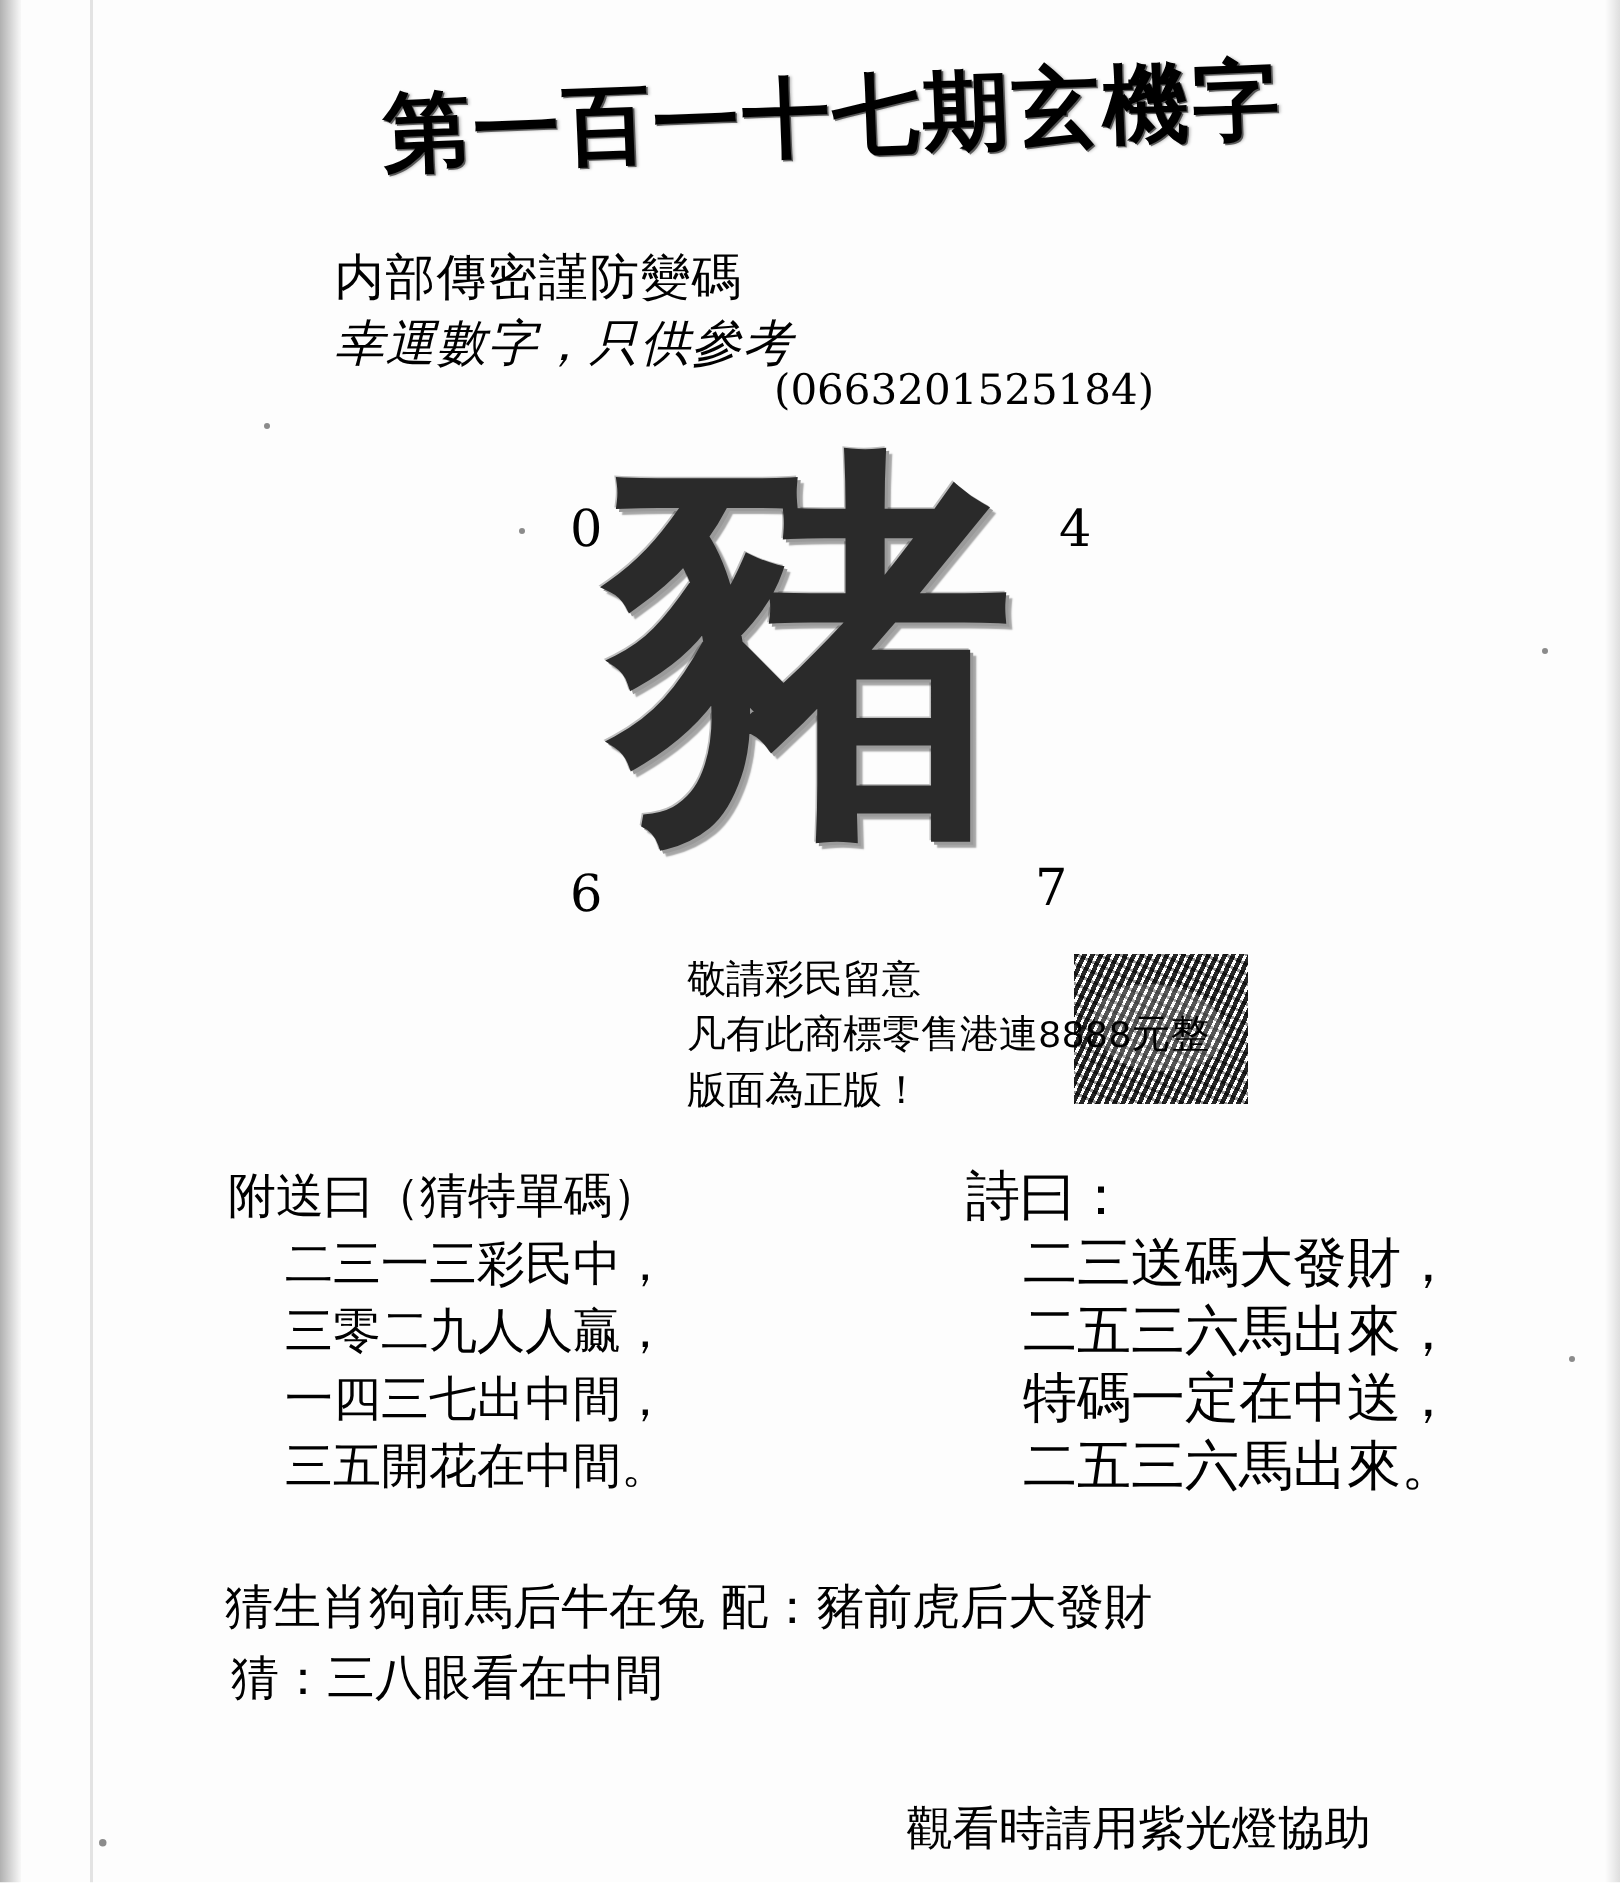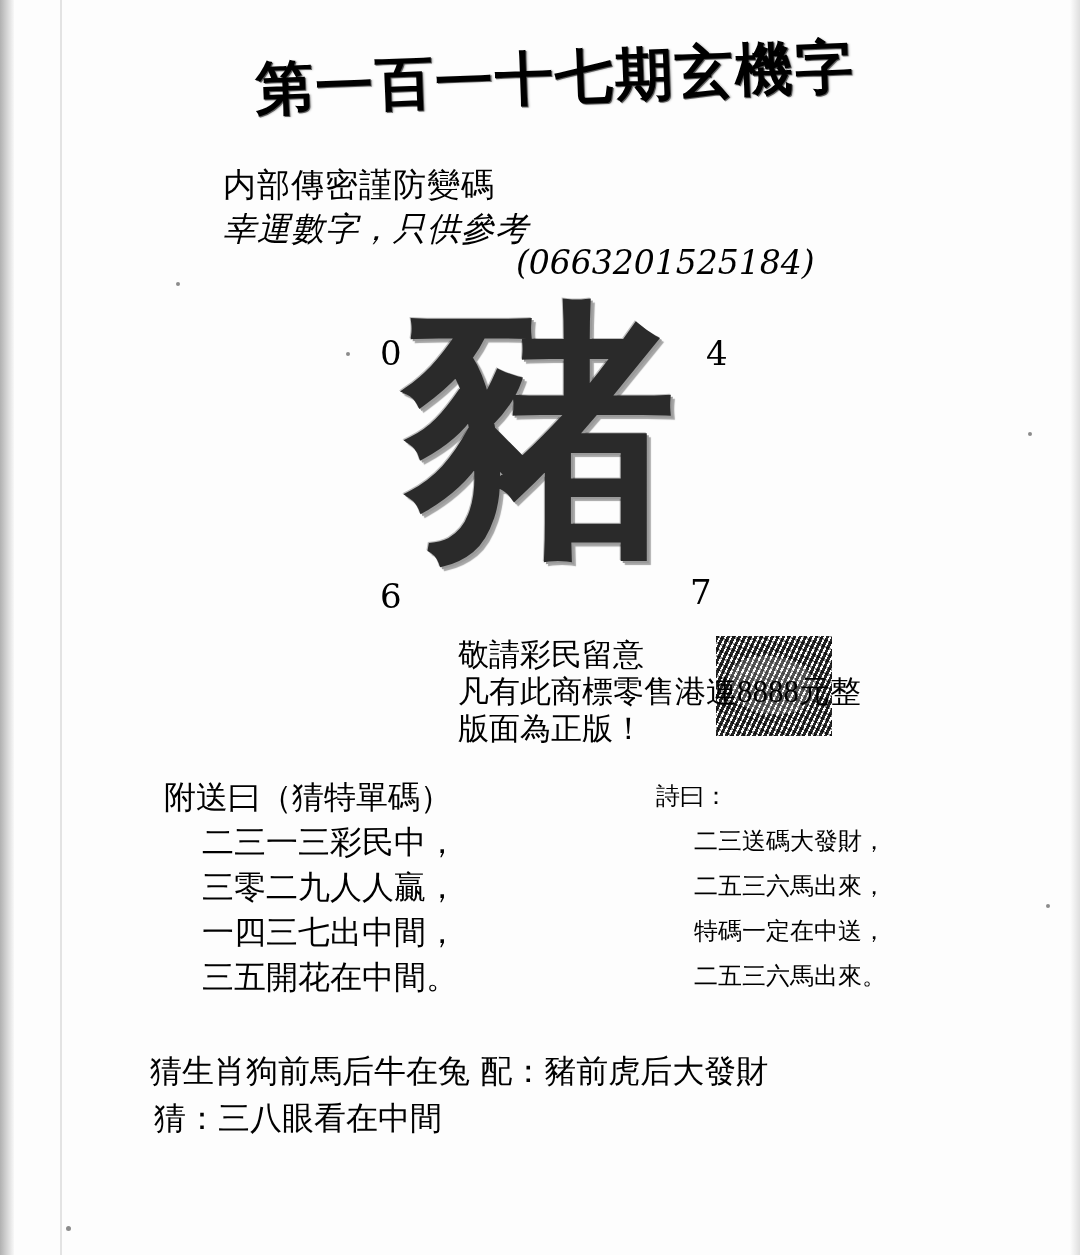--- a/index.html
+++ b/index.html
@@ -67,24 +67,23 @@
     white-space: nowrap;
     margin-left: 37px;
   }
   .sub1 { left: 186px; top: 163px; }
   .sub2 { left: 186px; top: 207px; font-style: italic; }
   .phone {
     position: absolute;
     left: 516px;
     top: 243px;
     font-family: "DejaVu Serif", serif;
-    font-size: 33px;
+    font-size: 28px;
     letter-spacing: 0px;
     white-space: nowrap;
-    font-style: italic;
   }
 
   .big-char-wrap {
     position: absolute;
     left: 360px;
     top: 300px;
     width: 360px;
     height: 320px;
   }
   .big-char {
@@ -111,22 +110,22 @@
   }
   .num-tl { left: 380px; top: 333px; }
   .num-tr { left: 706px; top: 333px; }
   .num-bl { left: 380px; top: 576px; }
   .num-br { left: 690px; top: 572px; }
 
   .notice {
     position: absolute;
     left: 458px;
     top: 636px;
-    font-family: Liberation Serif, serif;
-    font-size: 31px;
+    font-family: Liberation Mono, monospace;
+    font-size: 26px;
     line-height: 37px;
     white-space: nowrap;
   }
   .notice .ln { display: block; }
 
   .stamp {
     position: absolute;
     left: 716px;
     top: 636px;
     width: 116px;
@@ -140,40 +139,40 @@
     content: "";
     position: absolute;
     left: 14px; top: 20px;
     width: 86px; height: 58px;
     border-radius: 40% 60% 45% 55%;
     background: rgba(255,255,255,0.22);
   }
 
   .cols {
     position: absolute;
-    left: 12px;
+    left: 0;
     top: 775px;
     width: 972px;
     height: 230px;
   }
   .col-left {
     position: absolute;
     left: 152px;
     top: 0;
     font-family: "DejaVu Serif", serif;
     font-size: 32px;
     line-height: 45px;
     white-space: nowrap;
   }
   .col-right {
     position: absolute;
     left: 644px;
     top: 0;
-    font-family: Liberation Mono, monospace;
-    font-size: 24px;
+    font-family: Liberation Serif, serif;
+    font-size: 36px;
     line-height: 45px;
     white-space: nowrap;
   }
   .indent { padding-left: 38px; display: block; }
   .noindent { display: block; }
 
   .guess-block {
     position: absolute;
     left: 150px;
     top: 1048px;
@@ -246,14 +245,15 @@
       <span class="indent">特碼一定在中送，</span>
       <span class="indent">二五三六馬出來。</span>
     </div>
   </div>
 
   <div class="guess-block">
     <span class="g1" style="display:block;text-align:center;">猜生肖狗前馬后牛在兔 配：豬前虎后大發財</span>
     <span class="g2">猜：三八眼看在中間</span>
   </div>
 
+  <div class="footer">觀看時請用紫光燈協助</div>
 
 </div>
 
 </body></html>

